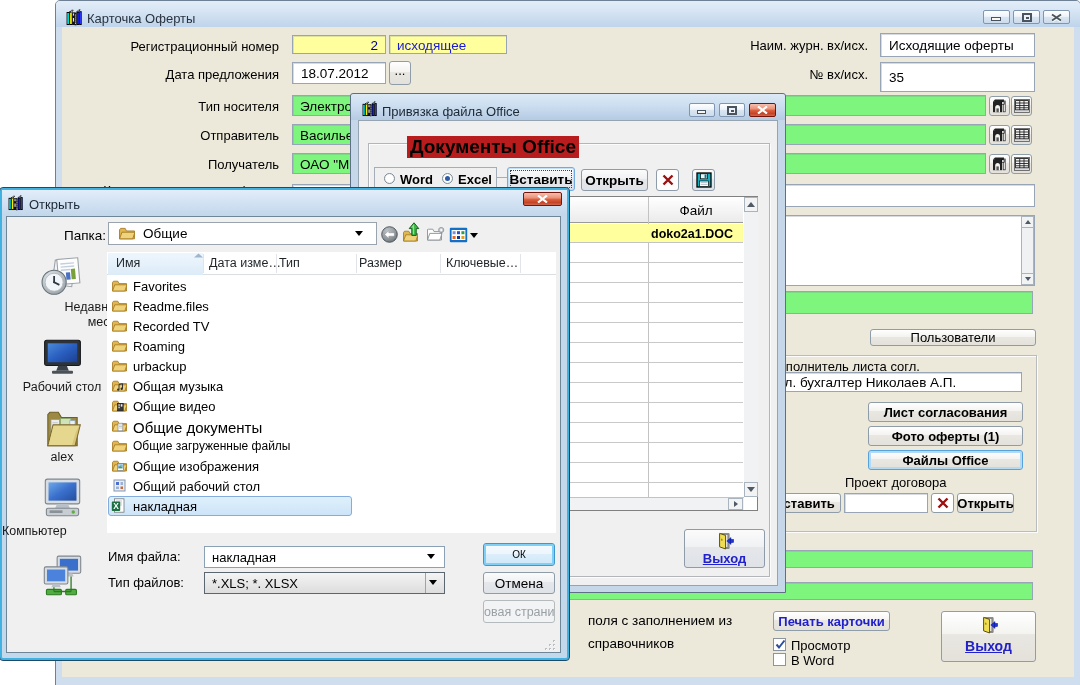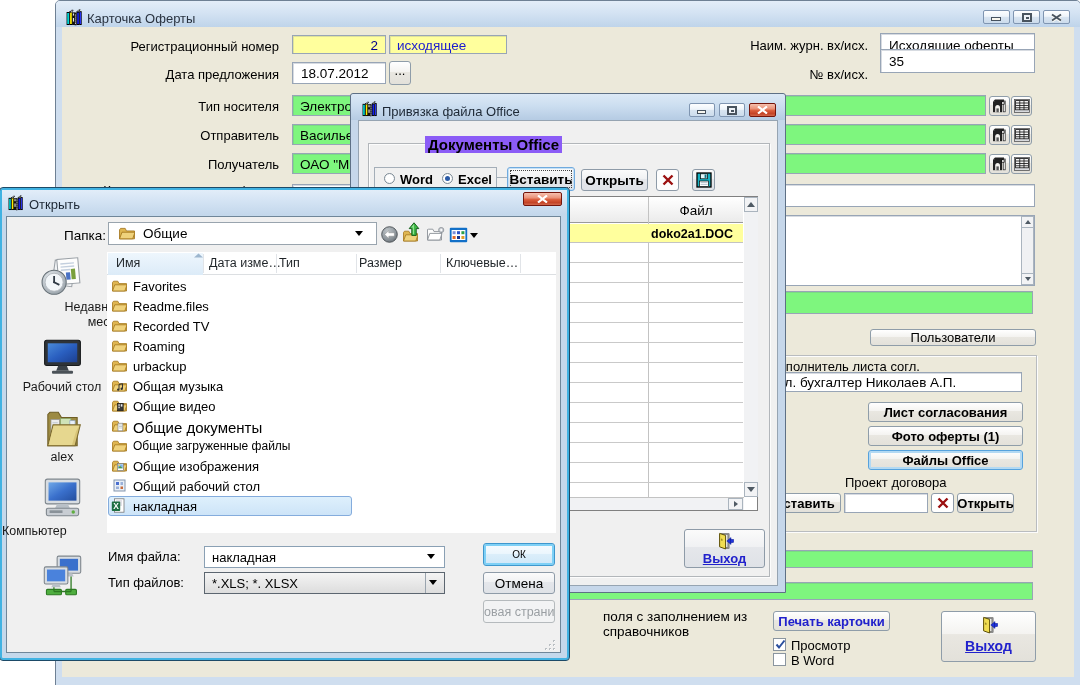--- a/index.html
+++ b/index.html
@@ -167,21 +167,21 @@
 <rect x="2" y="10.2" width="3.4" height="1.2"></rect>
       <rect x="6.2" y="10.2" width="3.4" height="1.2"></rect>
       <rect x="10.4" y="10.2" width="3.6" height="1.2"></rect>
 </g>
 </svg>
 <div class="lbl" style="right:212px;top:38px">Наим. журн. вх/исх.</div>
 <div class="fld" style="left:880px;top:33px;width:155px;height:24px">
     <span style="left:8px">Исходящие оферты</span>
   </div>
 <div class="lbl" style="right:212px;top:67px">№ вх/исх.</div>
-<div class="fld" style="left:880px;top:49px;width:155px;height:24px">
+<div class="fld" style="left:880px;top:62px;width:155px;height:30px">
     <span style="left:8px">35</span>
   </div>
 <div class="fld" style="left:292px;top:184px;width:743px;height:23px"></div>
 <div class="fld" style="left:292px;top:215px;width:743px;height:71px"></div>
 <div class="sb" style="left:1021px;top:216px;width:13px;height:12px">
     <div style="width:0;height:0;border-left:3.5px solid transparent;border-right:3.5px solid transparent;border-bottom:4.5px solid #4f5a64"></div>
   </div>
 <div class="a" style="left:1021px;top:228px;width:13px;height:45px;background:#f0f1f3;border:1px solid #aab4be;border-top:none;border-bottom:none"></div>
 <div class="sb" style="left:1021px;top:273px;width:13px;height:12px">
     <div style="width:0;height:0;border-left:3.5px solid transparent;border-right:3.5px solid transparent;border-top:4.5px solid #4f5a64"></div>
@@ -200,21 +200,21 @@
 <div class="b7 bmain bold" style="left:768px;top:493px;width:73px;height:20px;font-size:13px">Вставить</div>
 <div class="fld" style="left:844px;top:493px;width:84px;height:20px"></div>
 <div class="b7" style="left:931px;top:493px;width:23px;height:20px;background:#fff">
     <svg width="12" height="12" viewBox="0 0 12 12">
       <path d="M1.5,1.5 L10.5,10.5 M10.5,1.5 L1.5,10.5" stroke="#9b1010" stroke-width="2.4"></path>
     </svg>
   </div>
 <div class="b7 bmain bold" style="left:957px;top:493px;width:57px;height:20px;font-size:13px">Открыть</div>
 <div class="grn" style="left:292px;top:550px;width:741px;height:18px"></div>
 <div class="grn" style="left:292px;top:582px;width:741px;height:18px"></div>
-<div class="a" style="left:603px;top:609px;font-size:13.5px;line-height:15px">поля с заполнением из<br>справочников</div>
+<div class="a" style="left:588px;top:609px;font-size:13.5px;line-height:23px">поля с заполнением из<br>справочников</div>
 <div class="b7 bmain" style="left:773px;top:611px;width:117px;height:20px">
     <span class="bold" style="color:#2121cc;font-size:13px">Печать карточки</span>
   </div>
 <div class="cb" style="left:773px;top:638px"></div>
 <svg class="a" style="left:775px;top:639px" width="11" height="11" viewBox="0 0 11 11">
     <path d="M1.5,5.5 L4,8.5 L9.5,1.5" stroke="#2b4f9e" stroke-width="2" fill="none"></path>
   </svg>
 <div class="lbl" style="left:791px;top:638px;font-size:13px">Просмотр</div>
 <div class="cb" style="left:773px;top:653px"></div>
 <div class="lbl" style="left:791px;top:653px;font-size:13px">В Word</div>
@@ -257,21 +257,21 @@
 <div class="cap" style="left:719px;top:103px;width:26px;height:14px"></div>
 <div class="a" style="left:727px;top:106px;width:10px;height:9px;background:#eef2f7;border:2px solid #49545f"></div>
 <div class="a" style="left:730.5px;top:109.5px;width:3px;height:2.5px;background:#49545f"></div>
 <div class="capr" style="left:749px;top:103px;width:27px;height:14px">
     <svg width="11" height="8" viewBox="0 0 11 8">
       <path d="M1,0.5 L10,7.5 M10,0.5 L1,7.5" stroke="#fff" stroke-width="2.2"></path>
     </svg>
   </div>
 <div class="a" style="left:358px;top:120px;width:420px;height:466px;background:#f0f0f0;border:1px solid #96a4b2"></div>
 <div class="gb" style="left:368px;top:143px;width:402px;height:434px;background:transparent;border-color:#b2b6ba"></div>
-<div class="a bold" style="left:425px;top:136px;background:#8b5cf6;padding:0 3px;font-size:15px">Документы Office</div>
+<div class="a bold" style="left:407px;top:136px;background:#b91c1c;padding:0 3px;font-size:19px">Документы Office</div>
 <div class="a" style="left:374px;top:167px;width:123px;height:23px;border:1px solid #a4aeb8"></div>
 <div class="a" style="left:384px;top:173px;width:11px;height:11px;border-radius:50%;background:radial-gradient(#fff 55%,#dfe3e7);border:1px solid #7d8b96"></div>
 <div class="a bold" style="left:400px;top:172px;font-size:13px">Word</div>
 <div class="a" style="left:442px;top:173px;width:11px;height:11px;border-radius:50%;background:radial-gradient(#fff 55%,#dfe3e7);border:1px solid #7d8b96"></div>
 <div class="a" style="left:445px;top:176px;width:5px;height:5px;border-radius:50%;background:#2b5aa6"></div>
 <div class="a bold" style="left:458px;top:172px;font-size:13px">Excel</div>
 <div class="a" style="left:497px;top:177px;width:10px;height:1px;background:#a4aeb8"></div>
 <div class="b7 bold" style="left:507px;top:167px;width:68px;height:24px;font-size:13.5px;border:1px solid #70aade;box-shadow:inset 0 0 0 1px #c4e0f6;outline:1px dotted #444;outline-offset:-4px">Вставить</div>
 <div class="b7 bold" style="left:581px;top:169px;width:67px;height:22px;font-size:13.5px">Открыть</div>
 <div class="b7" style="left:656px;top:169px;width:23px;height:22px;background:#fdfdfd">

